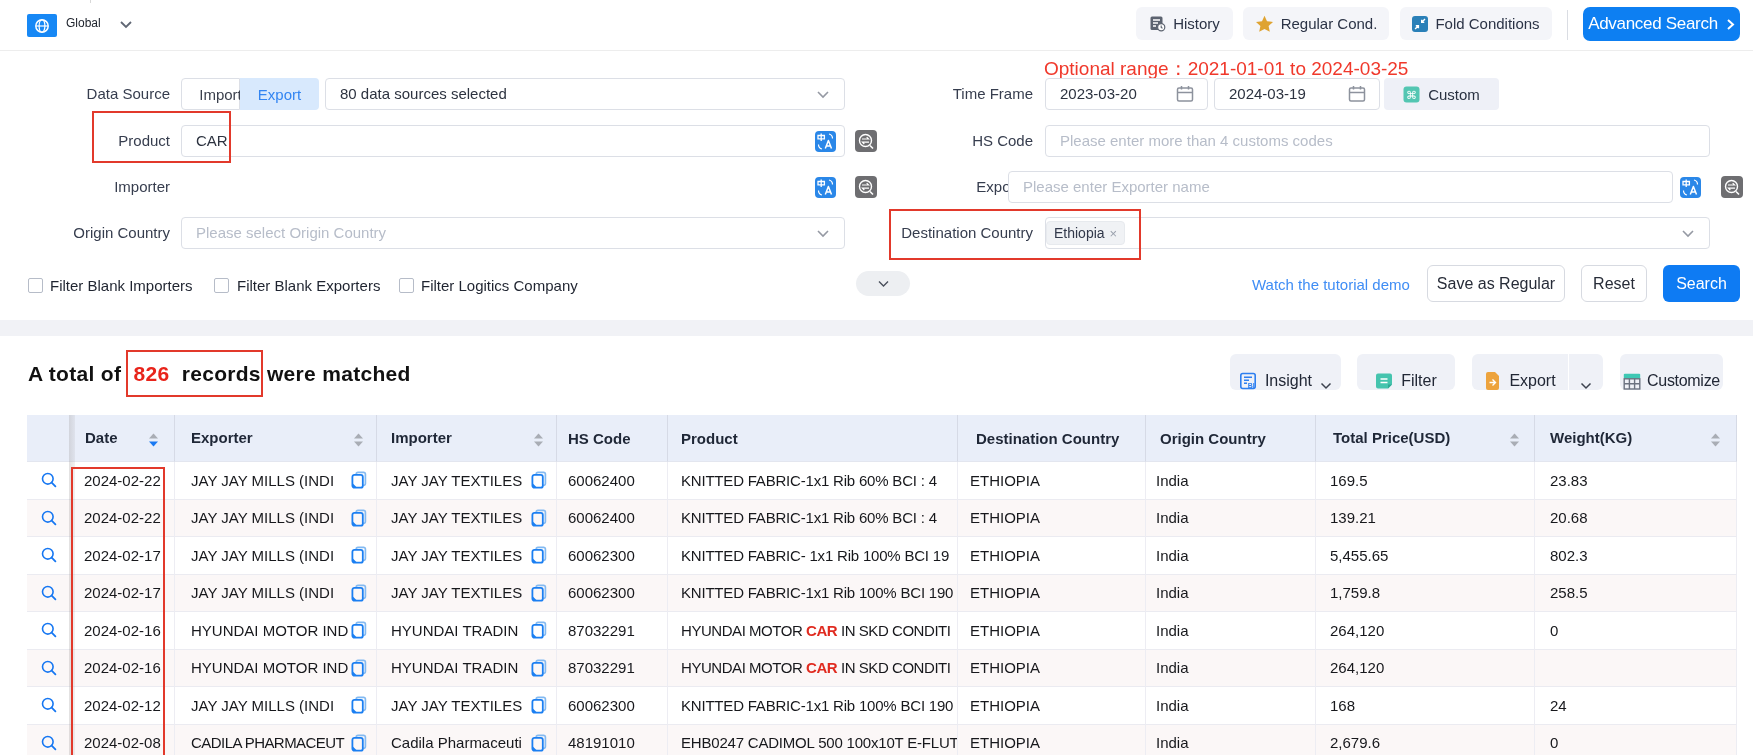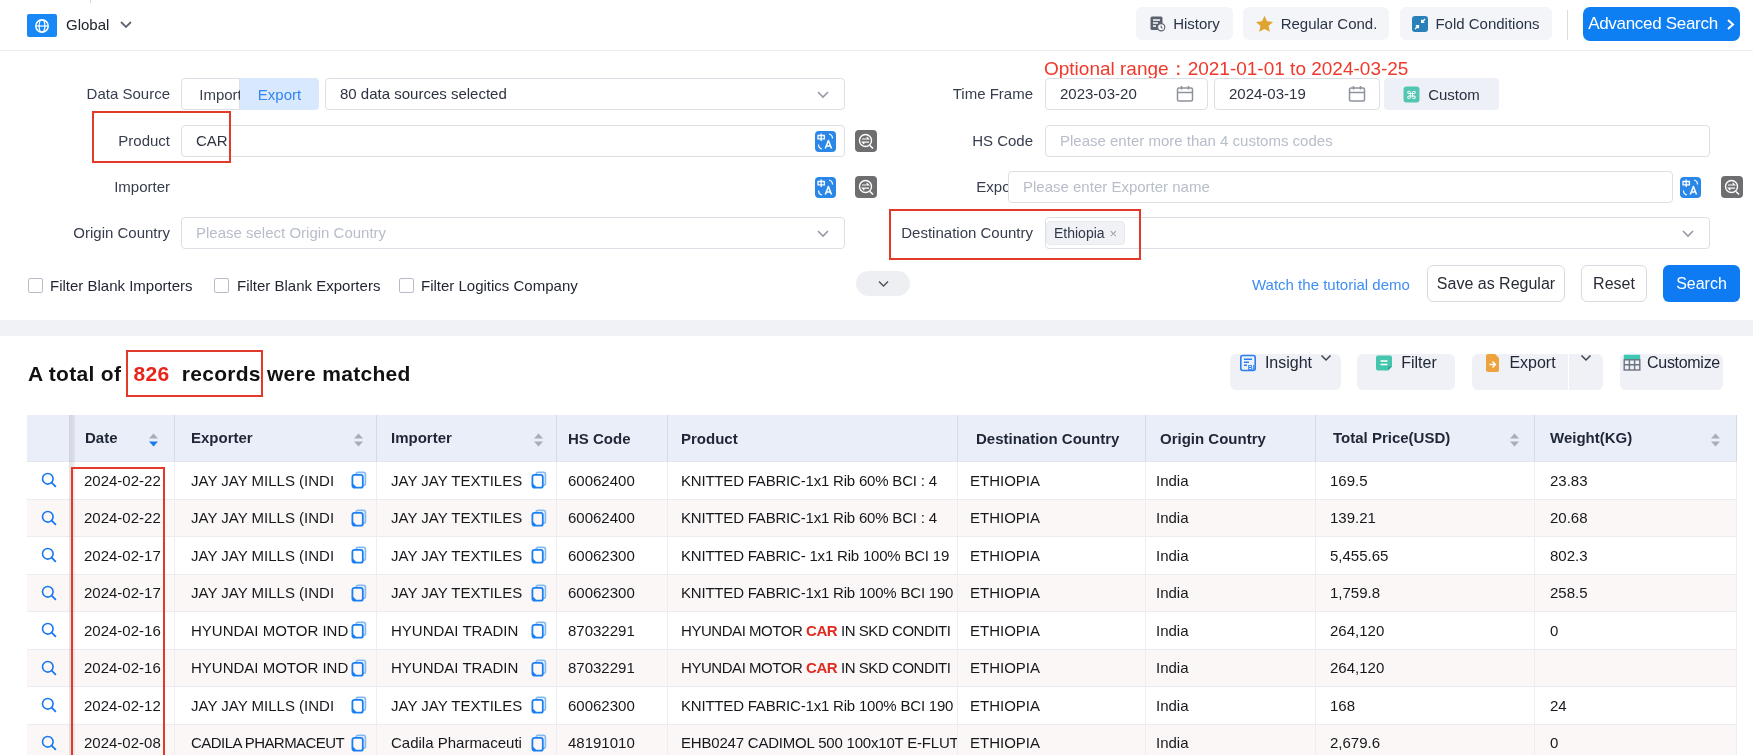--- a/index.html
+++ b/index.html
@@ -5,21 +5,21 @@
 * { margin:0; padding:0; box-sizing:border-box; }
 html,body { background:#fff; }
 body { font-family:"Liberation Sans", sans-serif; }
 #page { position:relative; width:1753px; height:755px; overflow:hidden; background:#fff; }
 .abs { position:absolute; }
 .lbl { position:absolute; font-size:15px; color:#363d4e; text-align:right; line-height:32px; height:32px; }
 .inp { position:absolute; height:32px; border:1px solid #dcdfe6; border-radius:4px; background:#fff; font-size:15px; line-height:30px; padding-left:14px; color:#2d3340; white-space:nowrap; }
 .ph { color:#b7bdc9; }
 .redbox { position:absolute; border:2px solid #e2392b; z-index:60; }
 .gbtn { position:absolute; height:33px; top:7px; background:#f4f5f9; border-radius:6px; font-size:15px; color:#2b3346; display:flex; align-items:center; justify-content:center; gap:7px; }
-.rbtn { position:absolute; height:36px; top:354px; background:#eff1f7; border-radius:6px; font-size:16px; color:#212735; display:flex; align-items:flex-start; justify-content:center; gap:8px; }
+.rbtn { position:absolute; height:36px; top:354px; background:#eff1f7; border-radius:6px; font-size:16px; color:#212735; display:flex; align-items:flex-end; justify-content:center; gap:8px; }
 .wbtn { position:absolute; height:37px; top:265px; background:#fff; border:1px solid #d7dae1; border-radius:6px; font-size:16px; color:#272c38; display:flex; align-items:center; justify-content:center; }
 .cb { position:absolute; width:15px; height:15px; border:1px solid #b6bcc8; border-radius:2px; background:#fff; top:278px; }
 .cbl { position:absolute; font-size:15px; color:#1f2430; top:278px; line-height:15px; }
 table.tbl { position:absolute; left:27px; top:415px; width:1710px; border-collapse:separate; border-spacing:0; table-layout:fixed; font-size:15px; color:#17181c; }
 .tbl th { background:#e9eef9; height:47px; font-weight:bold; color:#1f2737; font-size:15px; text-align:left; padding:0 0 0 13px; border-right:1px solid #d6dae6; border-bottom:1px solid #e3e6ef; position:relative; white-space:nowrap; overflow:hidden; }
 .tbl th.nb { border-right:none; }
 .tbl td { height:37.5px; padding:0 0 0 13px; border-right:1px solid #ededf3; border-bottom:1px solid #ebebf1; position:relative; white-space:nowrap; overflow:hidden; background:#fff; }
 .tbl td.nb { border-right:none; }
 .tbl tr.alt td { background:#fbf7f7; }
 .sort { display:inline-block; vertical-align:middle; }
@@ -31,21 +31,21 @@
 
 <div class="abs" style="left:0;top:0;width:1753px;height:51px;background:#fff;border-bottom:1px solid #ededed;"></div>
 <div class="abs" style="left:90px;top:0;width:1px;height:3px;background:#d8d8d8;"></div>
 <div class="abs" style="left:27px;top:14px;width:30px;height:23px;background:#1788f5;border-radius:2px;">
   <svg width="16" height="16" viewBox="0 0 16 16" style="position:absolute;left:7px;top:3.5px;">
     <circle cx="8" cy="8" r="6.2" fill="none" stroke="#fff" stroke-width="1.5"></circle>
     <ellipse cx="8" cy="8" rx="2.9" ry="6.2" fill="none" stroke="#fff" stroke-width="1.2"></ellipse>
     <path d="M2 8 h12" stroke="#fff" stroke-width="1.2"></path>
   </svg>
 </div>
-<div class="abs" style="left:66px;top:16px;font-size:15px;color:#20252e;">Global</div>
+<div class="abs" style="left:66px;top:16px;font-size:12px;color:#20252e;">Global</div>
 <svg class="abs" style="left:119px;top:20px;" width="14" height="9" viewBox="0 0 14 9">
       <polyline points="2,2 7,7 12,2" fill="none" stroke="#606774" stroke-width="1.8"></polyline>
     </svg>
 
 <div class="gbtn" style="left:1136px;width:97px;">
   <svg width="17" height="17" viewBox="0 0 17 17">
     <rect x="1.5" y="1.5" width="12" height="13.5" rx="1.5" fill="#5c6370"></rect>
     <path d="M4 5h7M4 8h5M4 11h3" stroke="#fff" stroke-width="1.4"></path>
     <circle cx="12.2" cy="12.2" r="3.6" fill="#fff" stroke="#5c6370" stroke-width="1.2"></circle>
     <path d="M12.2 10.6v1.8l1.3 0.8" stroke="#5c6370" stroke-width="1.1" fill="none"></path>

